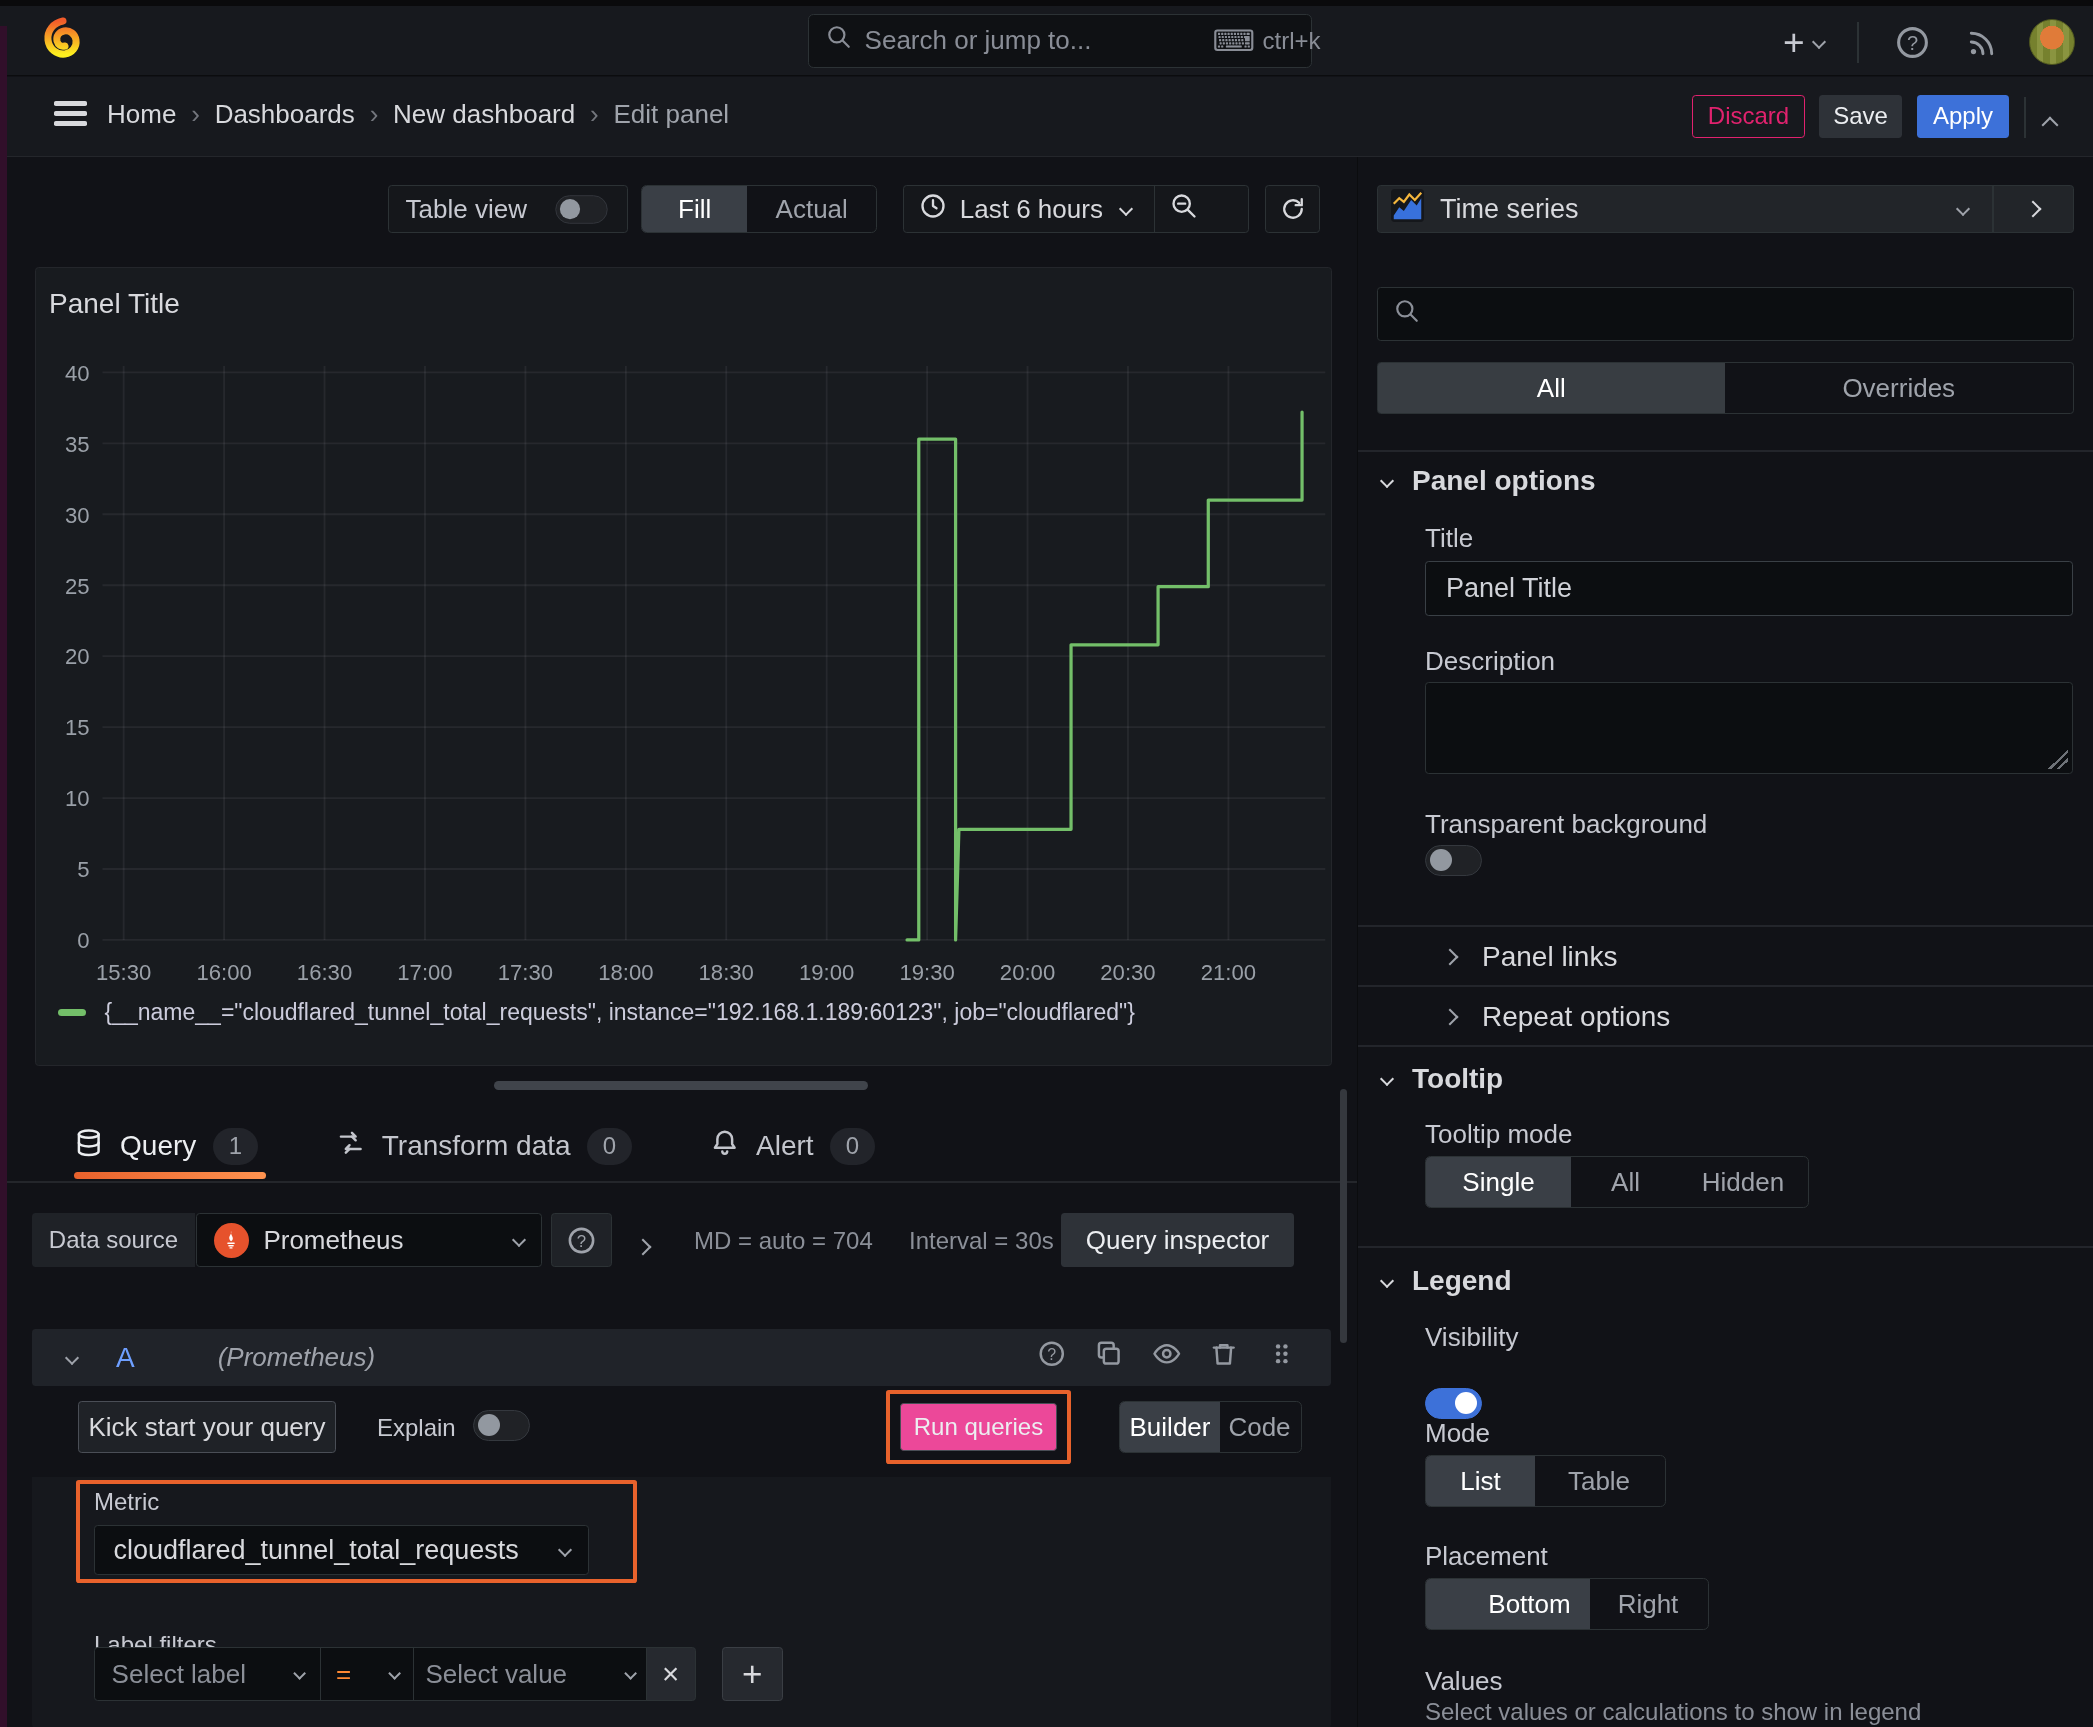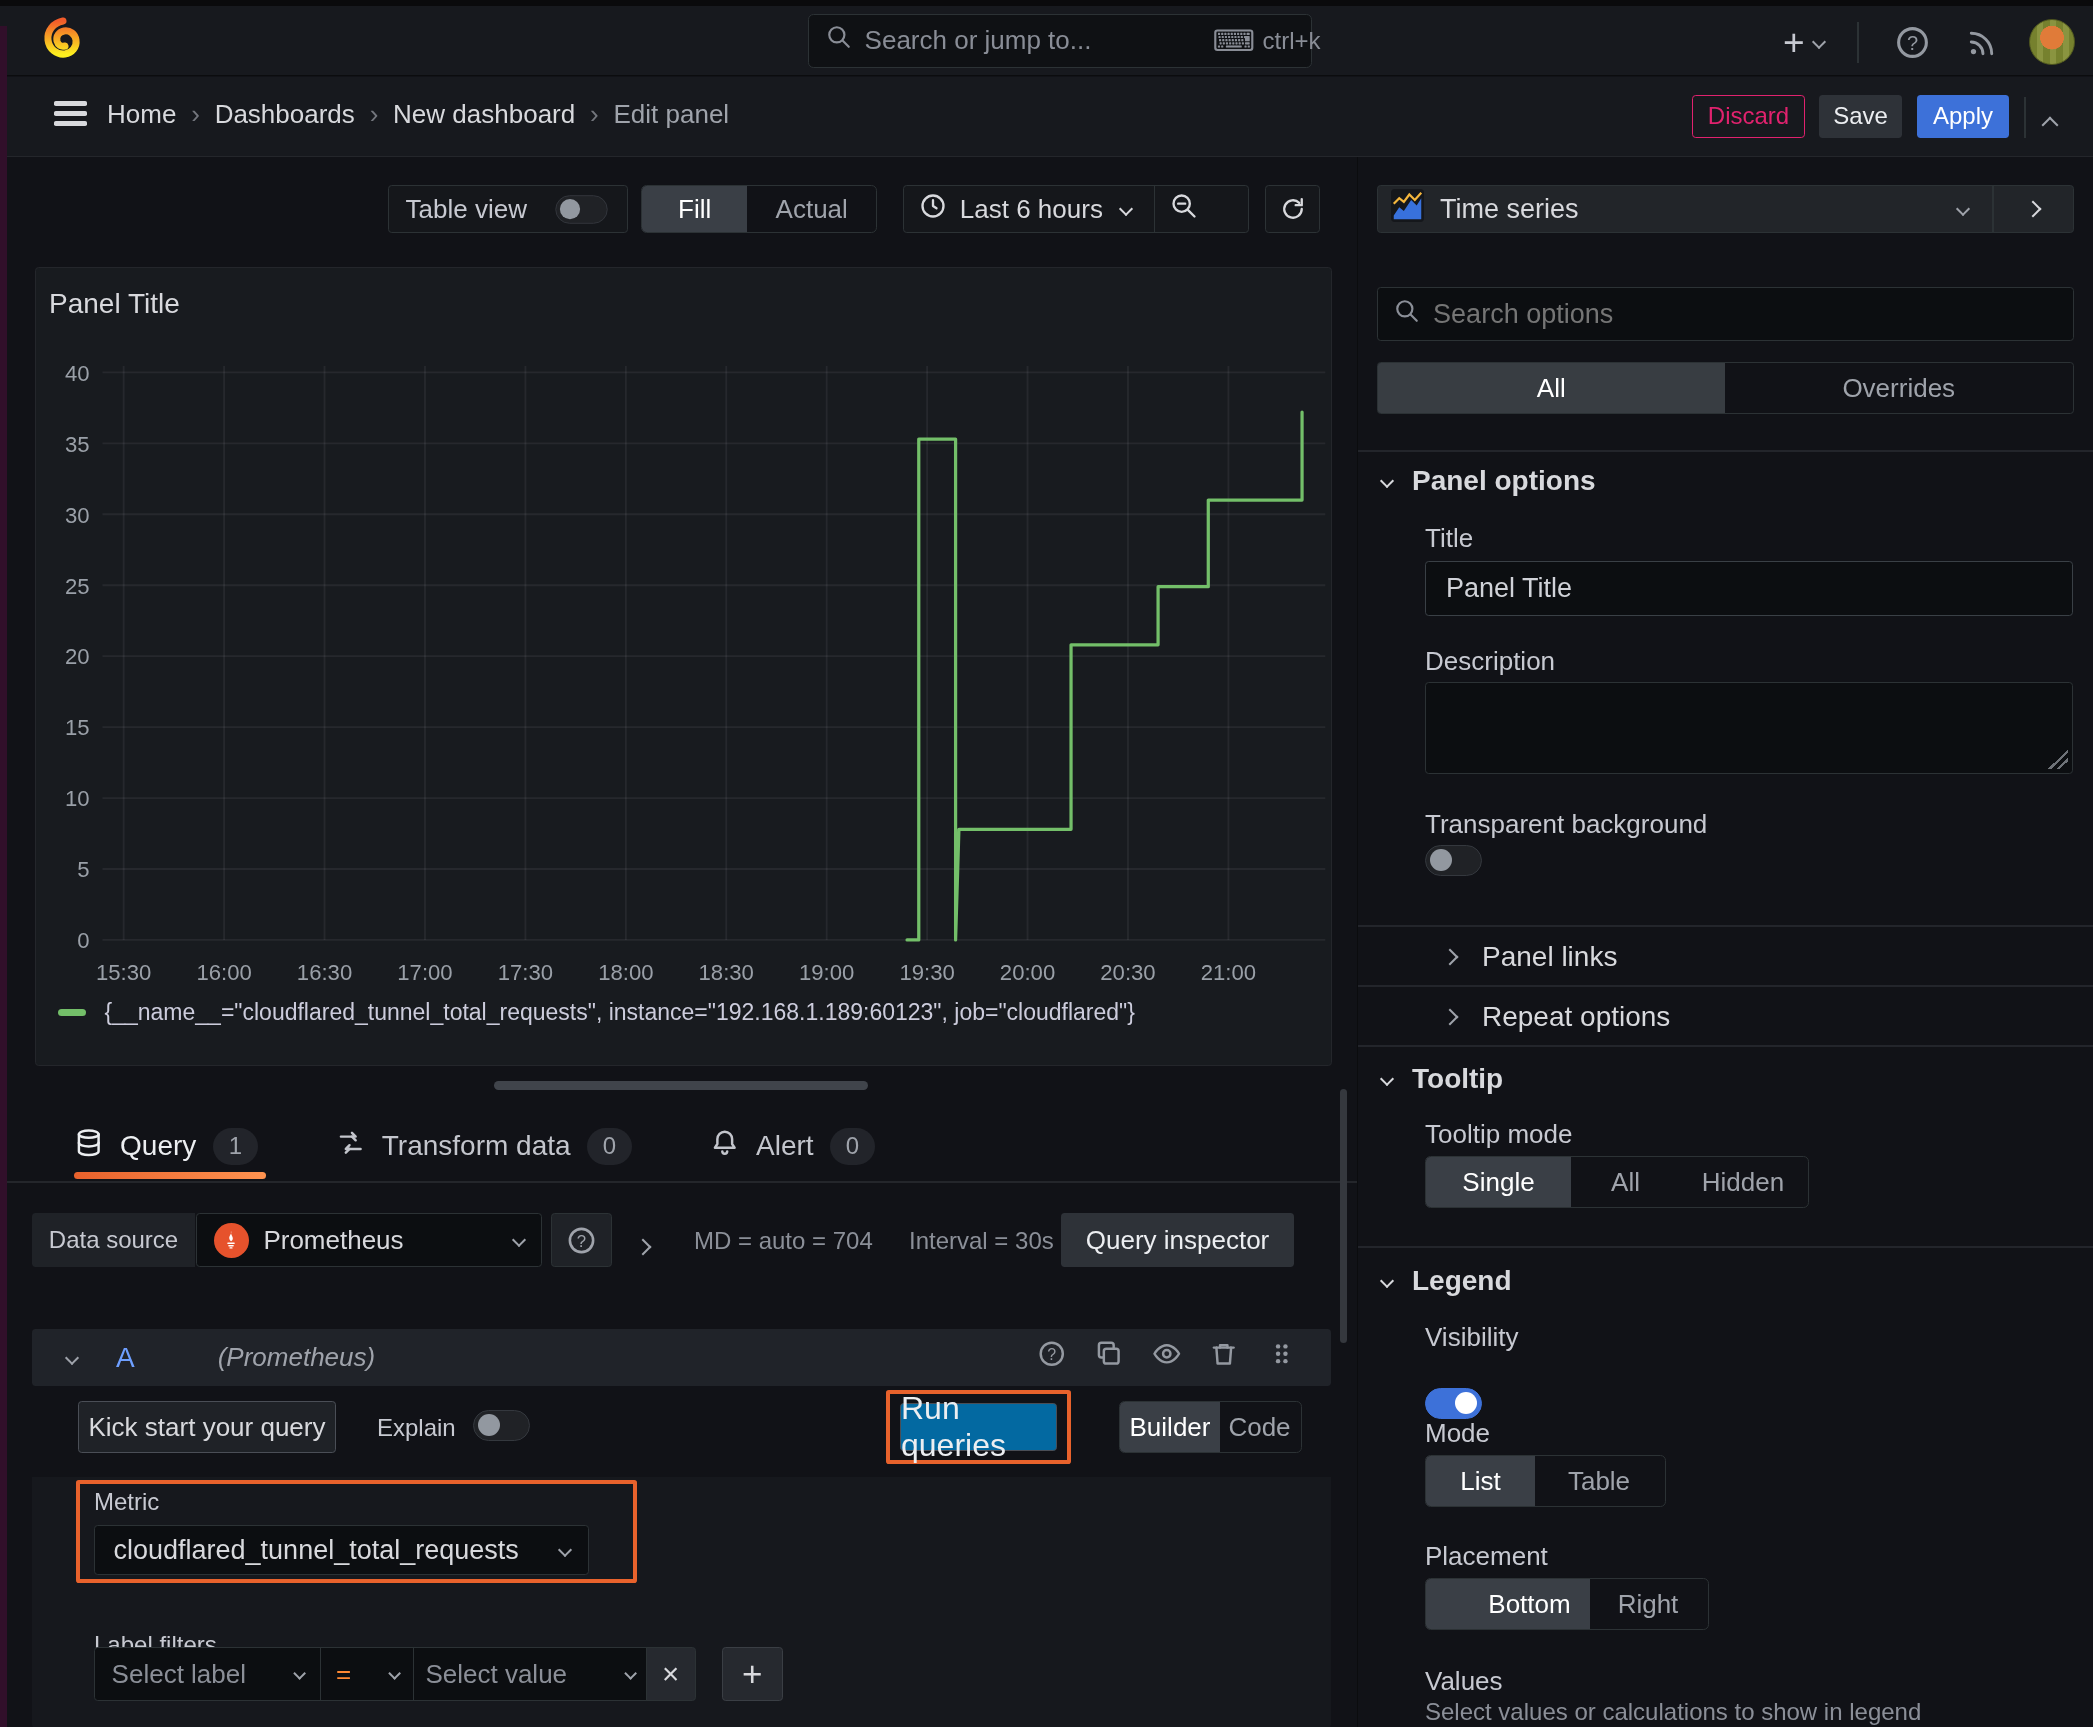--- a/index.html
+++ b/index.html
@@ -359,21 +359,21 @@
         </span>
       </span>
     </div>
 
     <div class="abs btn" style="left:78px; top:1244px; width:258px; height:52px; background:#1f2227; border:1.8px solid #4a4e56; color:#d8d9dd; font-size:26px;">Kick start your query</div>
     <div class="abs lbl" style="left:377px; top:1257px;">Explain</div>
     <div class="abs toggle" style="left:473px; top:1253px;">
         <span class="knob"></span>
       </div>
     <div class="abs annot" style="left:886px; top:1233px; width:185px; height:74px;"></div>
-    <div class="abs btn" style="left:900px; top:1246px; width:157px; height:48px; background:#0369a1; border:1.8px solid #4a4e56; color:#eceef1; font-size:32px;">Run queries</div>
+    <div class="abs btn" style="left:900px; top:1246px; width:157px; height:48px; background:#ec4899; border:1.8px solid #4a4e56; color:#eceef1; font-size:24px;">Run queries</div>
     <div class="abs" style="left:1102px; top:1244px; width:183px; height:52px;margin-left:17px;">
       <div class="seg-group">
         <div class="seg sel" style="width:100px;">Builder</div>
         <div class="seg" style="width:79px;">Code</div>
       </div>
     </div>
 
     <div class="abs" style="left:32px; top:1320px; width:1299px; height:251px; background:#16181d; border-radius:0 0 3.7px 3.7px;"></div>
     <div class="abs annot" style="left:76px; top:1323px; width:561px; height:103px;"></div>
     <div class="abs lbl" style="left:94px; top:1331px;">Metric</div>
@@ -420,21 +420,20 @@
         </span>
     </div>
 
     <div class="abs row field" style="left:18.5px; top:130px; width:697px; height:54px; padding:0 16.6px; gap:13px;">
       <span class="ph">
         <svg width="26" height="26" viewBox="0 0 24 24" class="ic">
             <circle cx="10" cy="10" r="7"></circle>
             <path d="M15.5 15.5 21 21"></path>
           </svg>
       </span>
-      <input style="flex: 1 1 0%; background: transparent; border: none; font-size: 27px;" class="field" placeholder="Search options">
     </div>
 
     <div class="abs" style="left:18.5px; top:205px; width:697px; height:52px;">
       <div class="seg-group" style="border-radius:3.7px;">
         <div class="seg sel" style="flex:1; background:#383d42;">All</div>
         <div class="seg" style="flex:1;">Overrides</div>
       </div>
     </div>
 
     <div class="abs divider" style="left:0; top:293px; width:736px;"></div>

